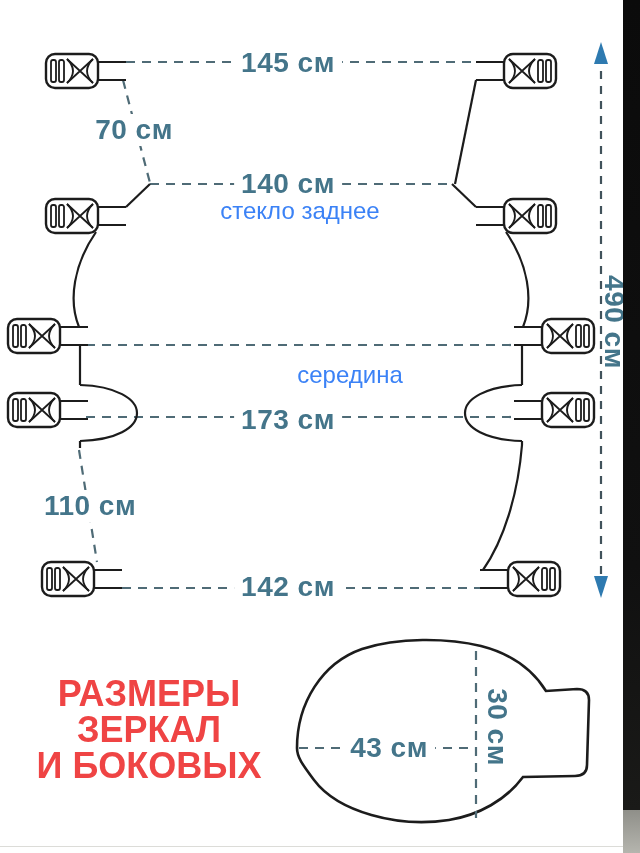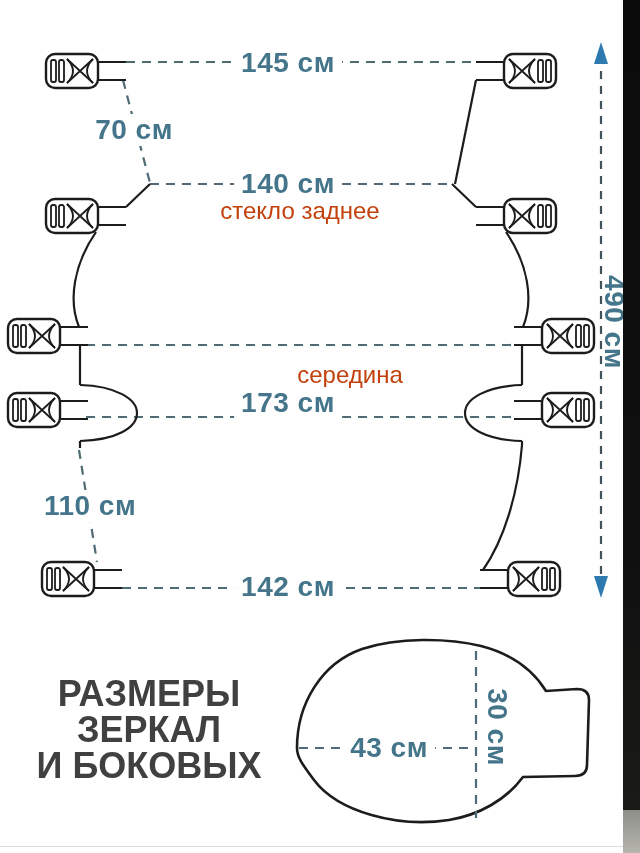--- a/index.html
+++ b/index.html
@@ -2,24 +2,24 @@
 <html><head>
 <meta charset="utf-8">
 <style>
   html,body{margin:0;padding:0;background:#ffffff;}
   #stage{position:relative;width:640px;height:853px;background:#ffffff;overflow:hidden;
          font-family:"Liberation Sans","DejaVu Sans",sans-serif;}
   svg{position:absolute;left:0;top:0;}
   .lbl{position:absolute;transform:translate(-50%,-50%);white-space:nowrap;z-index:3;}
   .dim{font-size:28px;font-weight:600;color:#44758a;background:#ffffff;padding:0 7px;letter-spacing:.5px;}
   .dim-nobg{background:transparent;padding:0;}
-  .note{font-size:24px;color:#c2410c;background:#ffffff;padding:0 6px;}
+  .note{font-size:24px;color:#3b82f6;background:#ffffff;padding:0 6px;}
   .rot{transform:translate(-50%,-50%) rotate(90deg);}
   #heading{position:absolute;left:28px;top:676px;width:242px;text-align:center;z-index:3;
-           font-size:36px;line-height:36px;font-weight:bold;color:#404040;}
+           font-size:36px;line-height:36px;font-weight:bold;color:#ef4444;}
   #photo-band{position:absolute;right:0;top:0;width:17px;height:810px;
               background:linear-gradient(180deg,#0b0b0b 0%,#101010 70%,#1a1a18 100%);z-index:4;}
   #photo-band-foot{position:absolute;right:0;top:810px;width:17px;height:43px;
               background:linear-gradient(180deg,#8f8f89,#b5b5ae);z-index:4;}
   #bottom-hairline{position:absolute;left:0;top:846px;width:623px;height:1px;background:#dcdcd8;z-index:4;}
 </style>
 </head>
 <body>
 
 <div id="stage">
@@ -113,21 +113,21 @@
         <line x1="476" y1="651" x2="476" y2="818"></line>
       </g>
     </g>
   </svg>
 
   <div class="lbl dim" style="left:288px;top:63px;">145 см</div>
   <div class="lbl dim" style="left:134px;top:130px;">70 см</div>
   <div class="lbl dim" style="left:288px;top:184px;">140 см</div>
   <div class="lbl note" style="left:300px;top:211px;">стекло заднее</div>
   <div class="lbl note" style="left:310px;top:375px;margin-left:40px;">середина</div>
-  <div class="lbl dim" style="left:288px;top:403px;">173 см</div>
+  <div class="lbl dim" style="left:288px;top:420px;">173 см</div>
   <div class="lbl dim" style="left:90px;top:506px;">110 см</div>
   <div class="lbl dim" style="left:288px;top:587px;">142 см</div>
   <div class="lbl dim dim-nobg rot" style="left:614px;top:322px;">490 см</div>
 
   <div class="lbl dim" style="left:389px;top:748px;">43 см</div>
   <div class="lbl dim dim-nobg rot" style="left:497px;top:727px;">30 см</div>
 
   <div id="heading">
     <div>РАЗМЕРЫ</div>
     <div>ЗЕРКАЛ</div>

